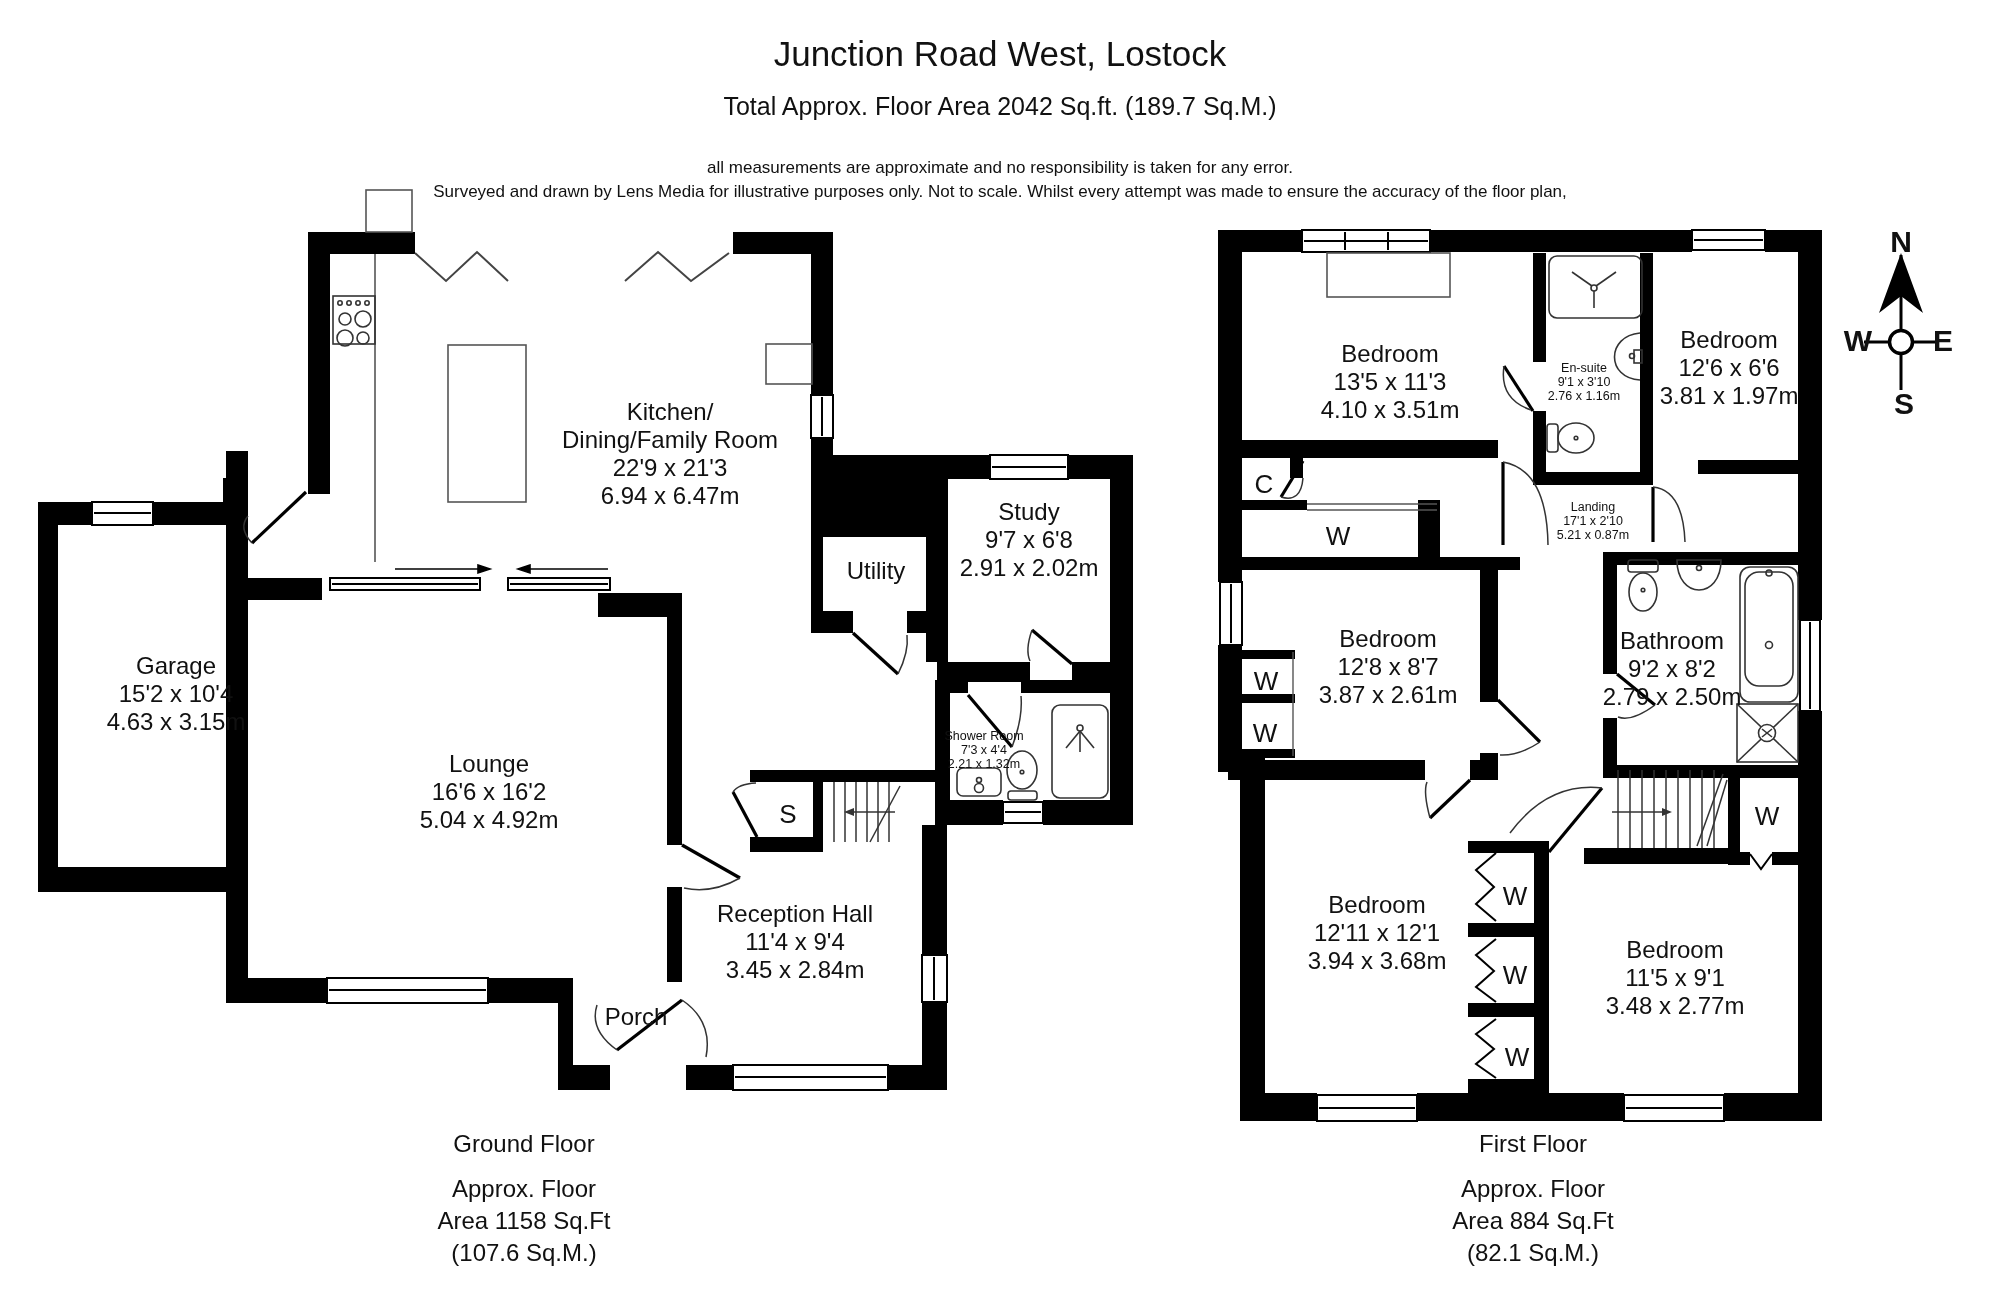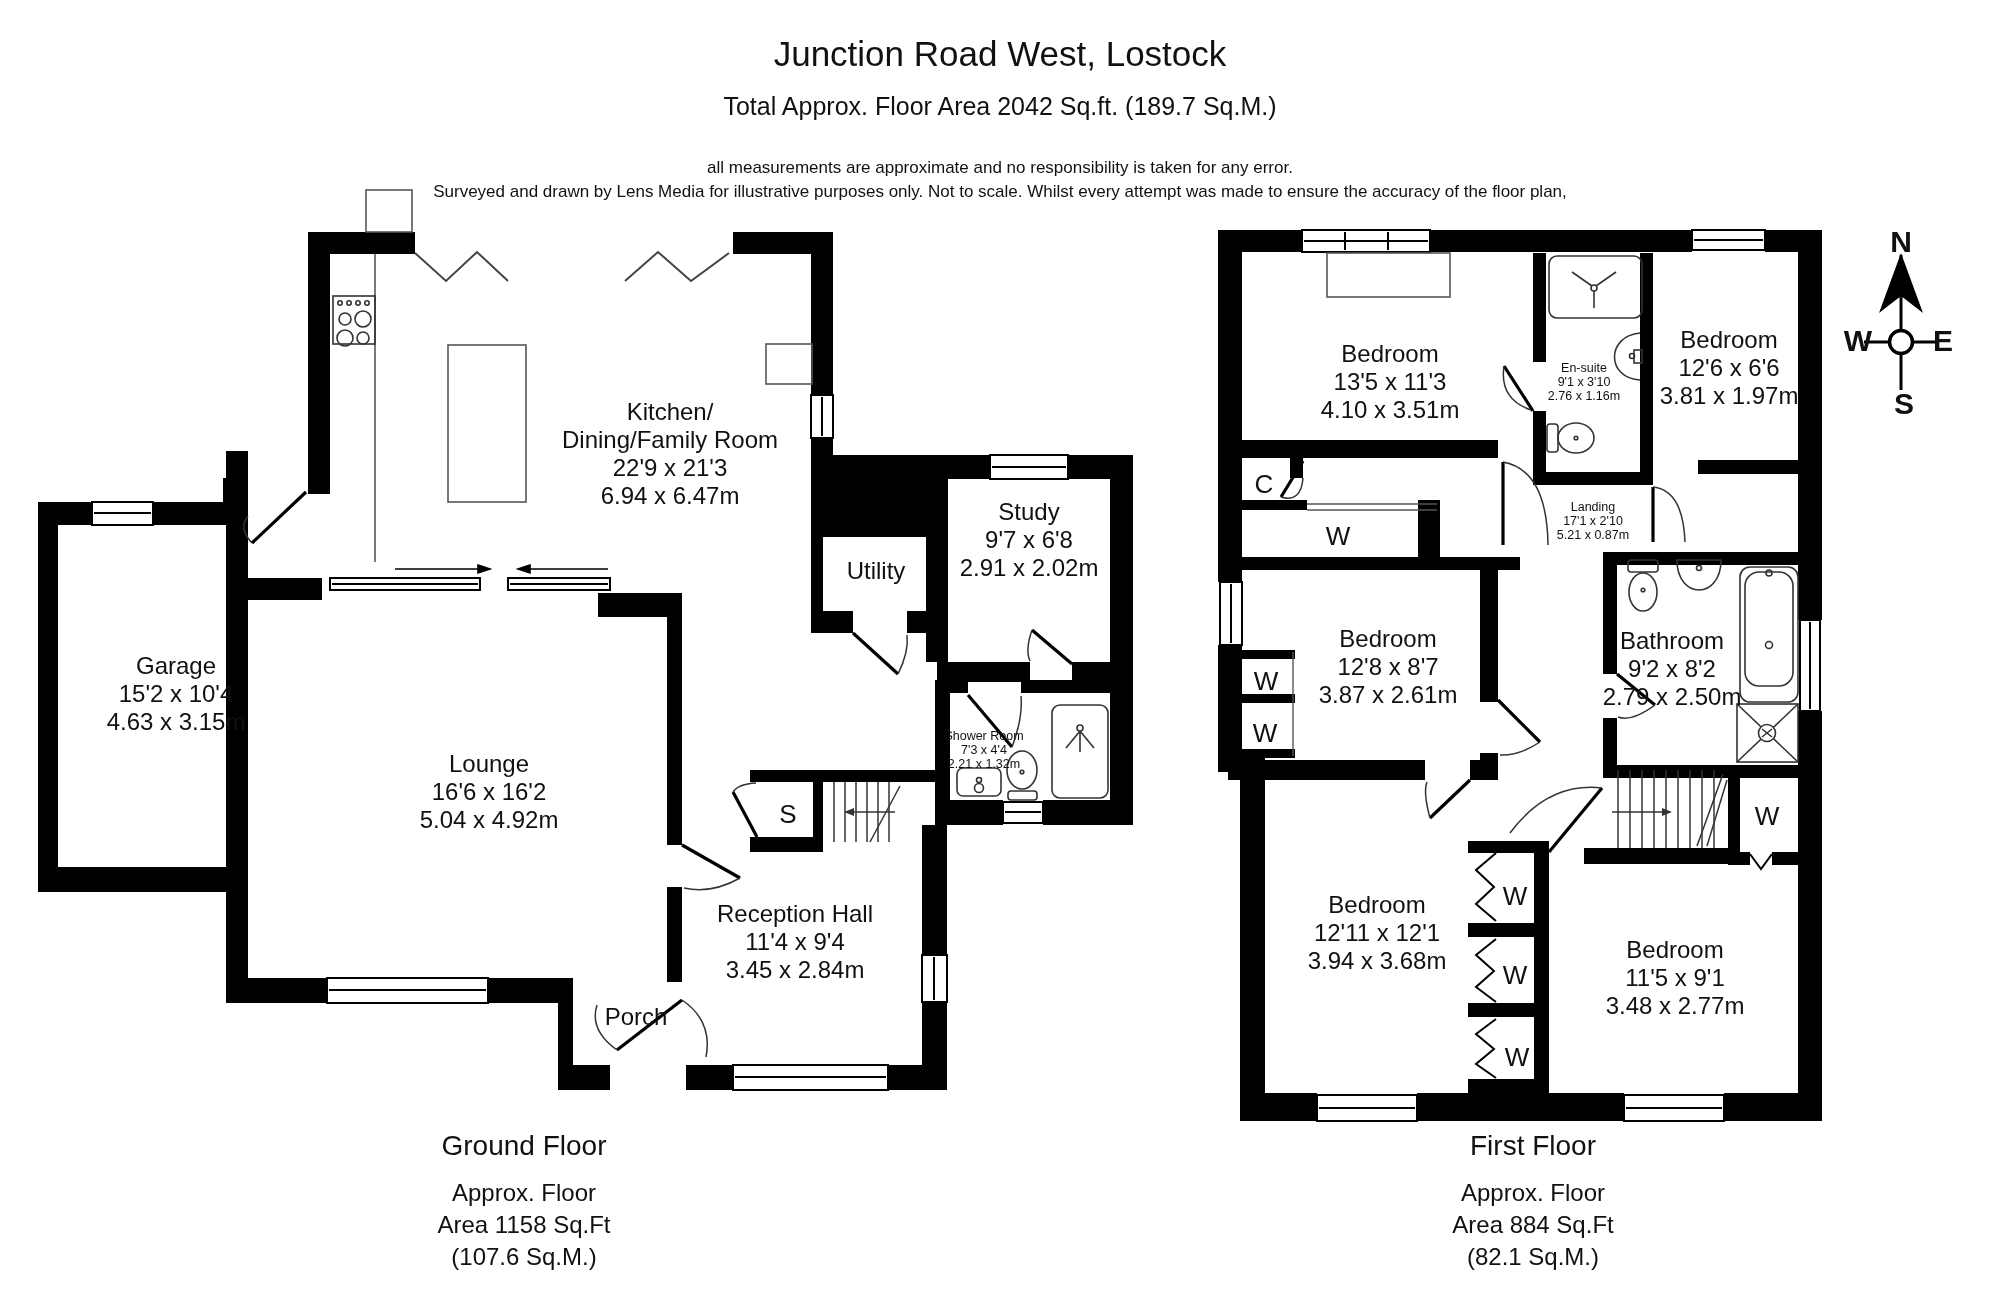--- a/index.html
+++ b/index.html
@@ -9,21 +9,21 @@
   .title{top:34px;font-size:35px;}
   .subtitle{top:92px;font-size:25px;}
   .disclaimer{top:156px;font-size:17px;line-height:24px;}
   svg.plan{position:absolute;left:0;top:0;}
   .room-label{position:absolute;transform:translateX(-50%);text-align:center;
               font-size:24px;line-height:28px;white-space:nowrap;}
   .room-label.small{font-size:12.5px;line-height:14px;}
   .marker{position:absolute;transform:translate(-50%,-50%);font-size:26px;}
   .compass-letter{position:absolute;transform:translate(-50%,-50%);font-size:30px;font-weight:bold;}
   .floor-footer{position:absolute;transform:translateX(-50%);text-align:center;}
-  .ff-title{font-size:28px;margin-bottom:15px;}
+  .ff-title{font-size:24px;margin-bottom:15px;}
   .ff-lines{font-size:24px;line-height:32px;}
 </style>
 </head>
 <body>
 
 <div class="page">
 
   <div class="hdr title">Junction Road West, Lostock</div>
   <div class="hdr subtitle">Total Approx. Floor Area 2042 Sq.ft. (189.7 Sq.M.)</div>
   <div class="hdr disclaimer">

